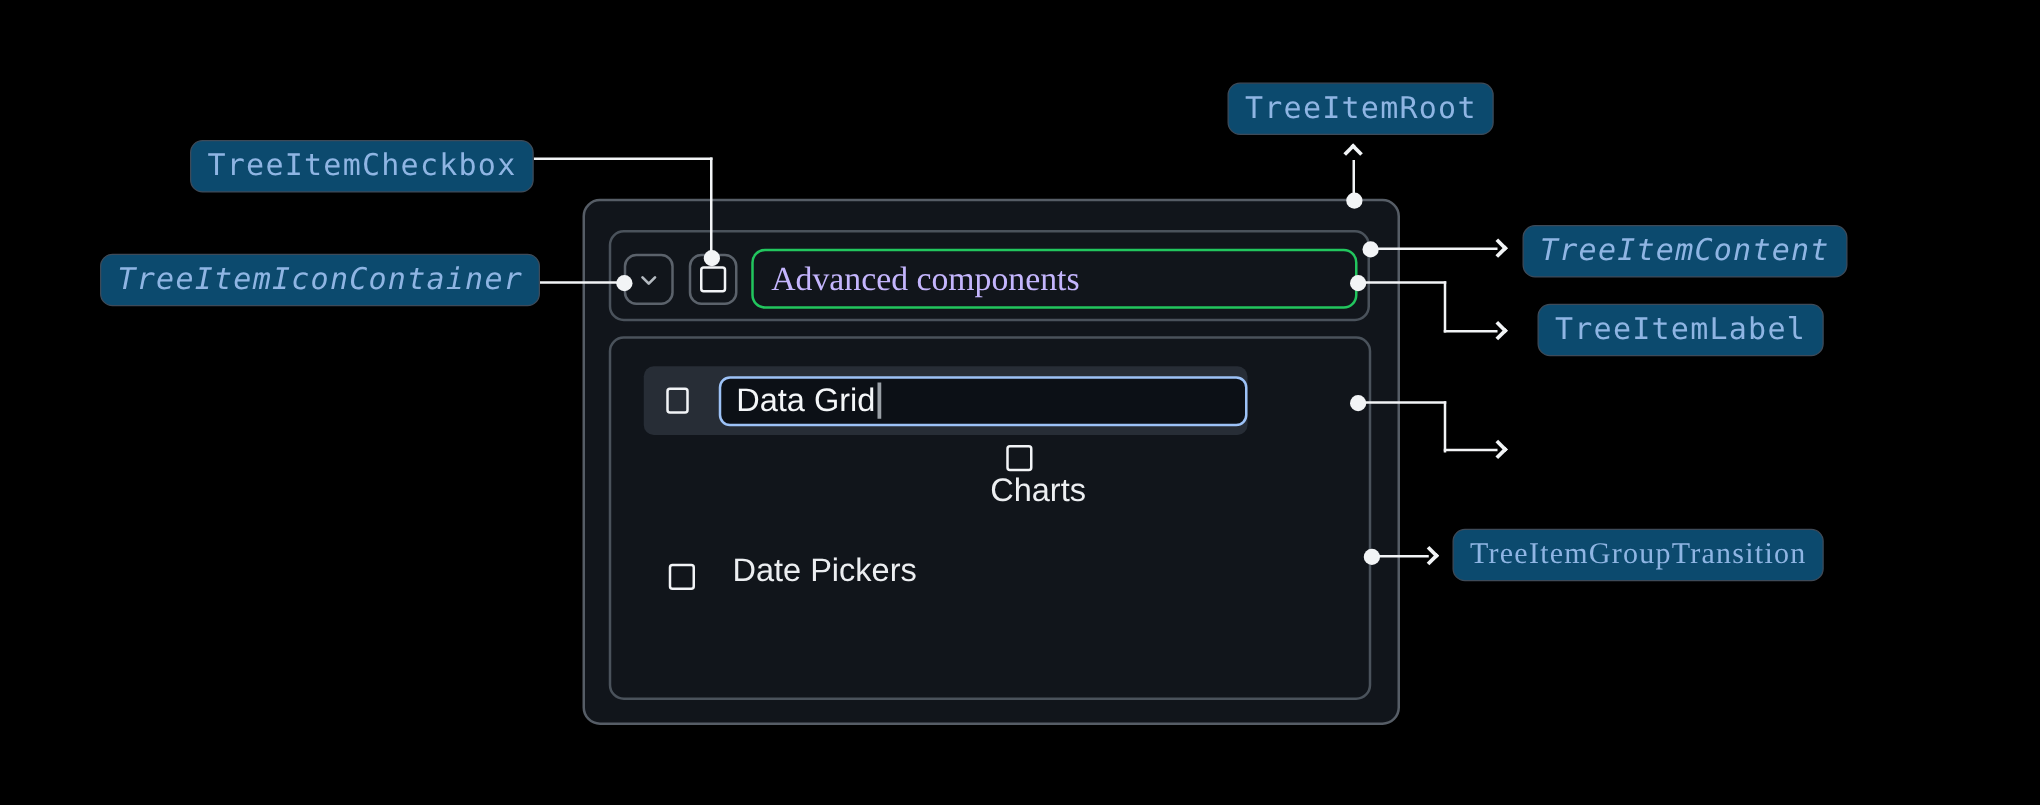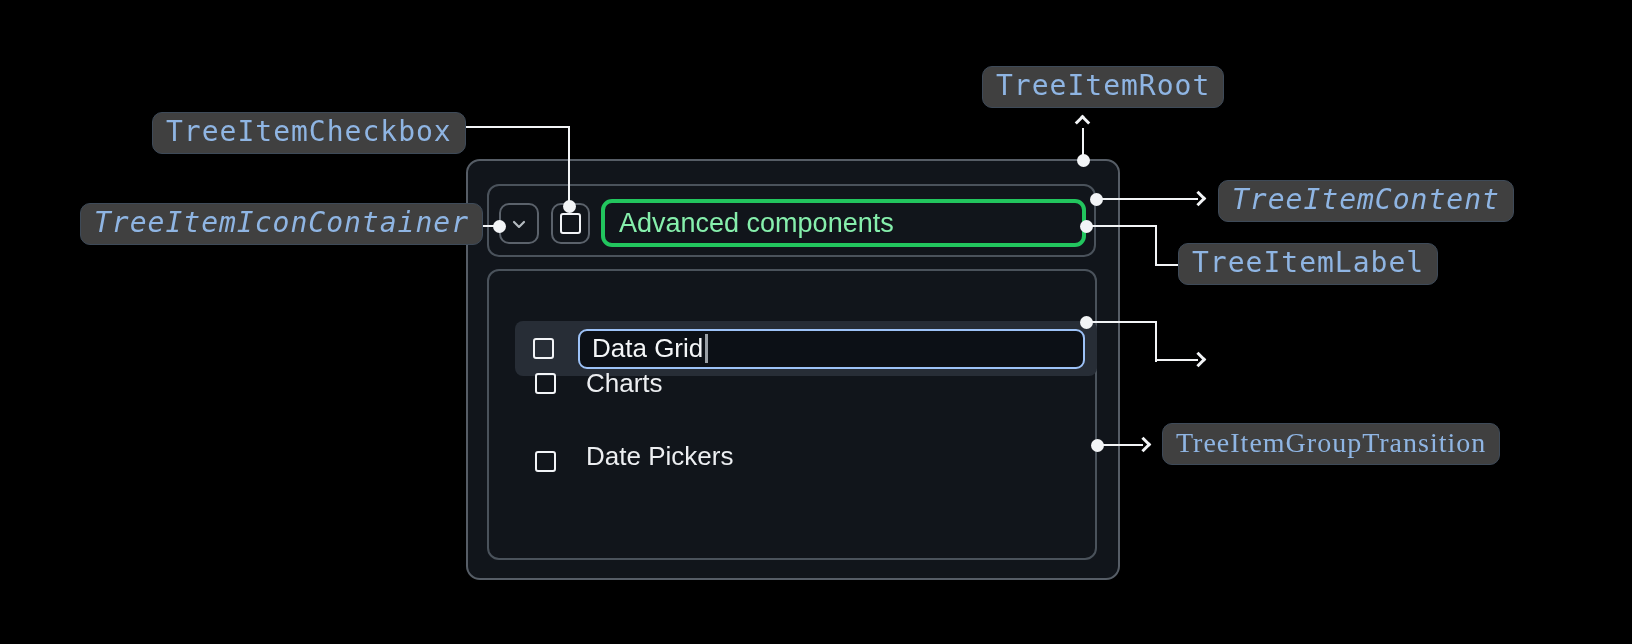--- a/index.html
+++ b/index.html
@@ -28,48 +28,48 @@
     left:551px;top:203px;width:39px;height:41px;
     border:2px solid #5b626b;border-radius:10px;box-sizing:border-box;
     display:flex;align-items:center;justify-content:center;
   }
   .checkbox{
     width:21px;height:21px;border:2.5px solid #f2f4f7;border-radius:3px;
     box-sizing:border-box;background:transparent;
   }
   .label-box{
     left:601px;top:199px;width:485px;height:48px;
-    border:4px solid #22c55e;border-radius:11px;box-sizing:border-box;
+    border:2px solid #22c55e;border-radius:11px;box-sizing:border-box;
     display:flex;align-items:center;padding-left:14px;
-    color:#86efac;font-size:27px;
+    color:#c4b5fd;font-size:27px;font-family:Liberation Serif, serif;
   }
   .group-box{
     left:487px;top:269px;width:610px;height:291px;
     border:2px solid #4a525b;border-radius:12px;box-sizing:border-box;
   }
   .row{
     height:55px;display:flex;align-items:center;color:#eceef1;font-size:26px;
   }
   .row-selected{
-    left:515px;top:293px;width:582px;background:#272d36;border-radius:8px;
-    padding-left:18px;box-sizing:border-box;margin-top:28px;
+    left:515px;top:293px;width:483px;background:#272d36;border-radius:8px;
+    padding-left:18px;box-sizing:border-box;
   }
   .row-plain{left:515px;width:581px;padding-left:20px;box-sizing:border-box;}
   .row-plain .row-label{margin-left:30px;}
   .edit-input{
     margin-left:24px;width:507px;height:40px;box-sizing:border-box;
     border:2.5px solid #9dc2f7;border-radius:9px;background:#0c1016;
     display:flex;align-items:center;padding:0 12px;color:#f4f6f8;font-size:26px;
   }
   .caret{display:inline-block;width:2.5px;height:29px;background:#9aa0a6;margin-left:2px;}
 
   
   .badge{
-    font-family:"DejaVu Sans Mono", monospace;font-size:28px;letter-spacing:1px;
-    color:#8fb5e3;background:#404040;border:1.5px solid #3e4a58;border-radius:10px;
+    font-family:"DejaVu Sans Mono", monospace;font-size:24px;letter-spacing:1px;
+    color:#8fb5e3;background:#0c4a6e;border:1.5px solid #3e4a58;border-radius:10px;
     padding:6px 13px 8px 13px;white-space:nowrap;line-height:26px;
   }
 
   
   .line{background:#f2f4f6;}
   .dot{width:13px;height:13px;border-radius:50%;background:#f2f4f6;}
   .arr{width:11px;height:11px;border:0 solid #f2f4f6;box-sizing:border-box;}
   .arr-right{border-top-width:3px;border-right-width:3px;transform:rotate(45deg);}
   .arr-left{border-bottom-width:3px;border-left-width:3px;transform:rotate(45deg);}
   .arr-up{border-top-width:3px;border-right-width:3px;transform:rotate(-45deg);}
@@ -101,21 +101,21 @@
   <div class="abs group-box"></div>
 
   <div class="abs row row-selected">
     <div class="checkbox"></div>
     <div class="edit-input">
       <span>Data Grid</span>
       <span class="caret"></span>
     </div>
   </div>
 
-  <div class="abs row row-plain" style="top:356px;">
+  <div class="abs row row-plain" style="top:356px;flex-direction:column;">
     <div class="checkbox"></div>
     <span class="row-label">Charts</span>
   </div>
 
   <div class="abs row row-plain" style="top:417px;align-items:flex-end;">
     <div class="checkbox"></div>
     <span class="row-label">Date Pickers</span>
   </div>
 
 
@@ -149,16 +149,16 @@
   <div class="abs dot" style="left:1079.5px;top:315.5px;"></div>
 
   <div class="abs line" style="left:1097px;top:443.5px;width:46px;height:2.5px;"></div>
   <div class="abs arr arr-right" style="left:1138px;top:439px;"></div>
   <div class="abs dot" style="left:1090.5px;top:438.5px;"></div>
 
   <div class="abs badge" style="left:982px;top:66px;">TreeItemRoot</div>
   <div class="abs badge" style="left:152px;top:112px;">TreeItemCheckbox</div>
   <div class="abs badge" style="left:80px;top:203px;font-style:italic;">TreeItemIconContainer</div>
   <div class="abs badge" style="left:1218px;top:180px;font-style:italic;">TreeItemContent</div>
-  <div class="abs badge" style="left:1178px;top:243px;">TreeItemLabel</div>
+  <div class="abs badge" style="left:1230px;top:243px;">TreeItemLabel</div>
   <div class="abs badge" style="left:1162px;top:423px;font-family:Liberation Serif, serif;">TreeItemGroupTransition</div>
 
 </div>
 
 </body></html>

